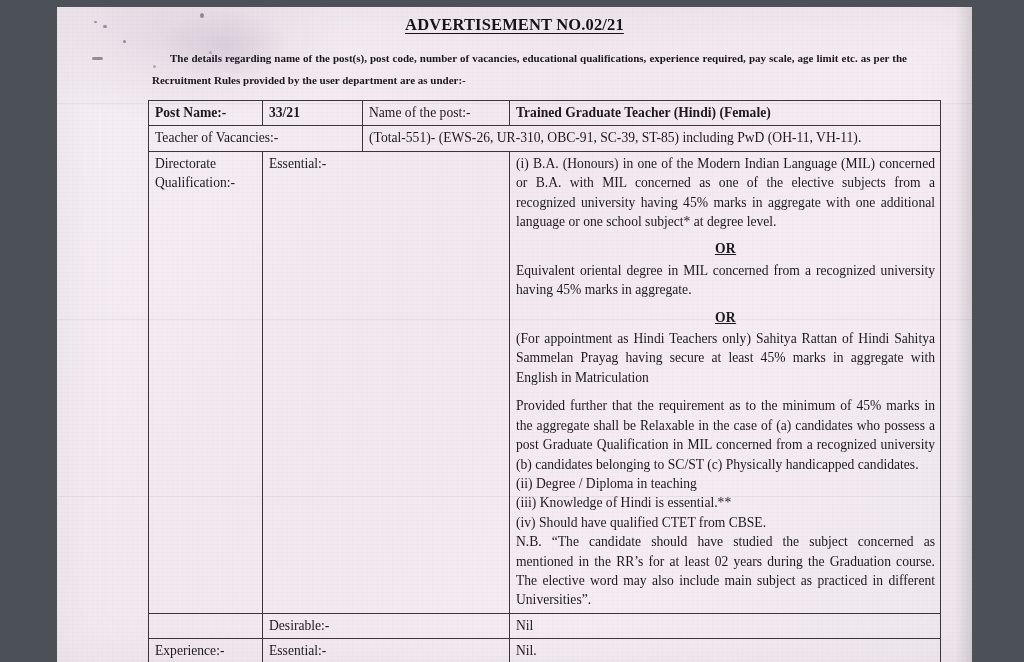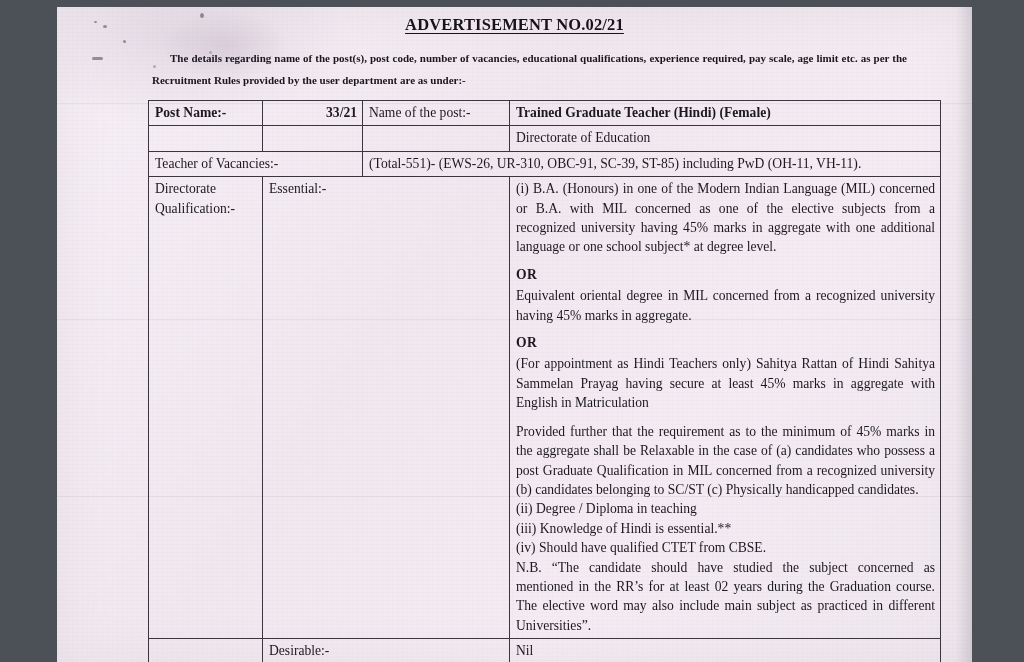--- a/index.html
+++ b/index.html
@@ -110,23 +110,25 @@
   .c1 { width: 102px; }
   .c2 { width: 88px; }
   .c3 { width: 135px; }
   .c4 { width: 419px; }
 
   .b { font-weight: bold; }
   .just { text-align: justify; text-justify: inter-word; }
   .blk { display: block; }
 
   .or-line {
+    text-align: center;
     font-weight: bold;
     margin: 8px 0 2px 0;
     letter-spacing: .4px;
+    text-decoration: underline;
   }
   p.cellp { margin: 0; }
   p.cellp + p.cellp { margin-top: 9px; }
 
   
   .streak {
     position: absolute;
     left: 0; right: 0;
     height: 1px;
     background: rgba(130,120,140,0.10);
@@ -152,29 +154,23 @@
     <div class="speck" style="left:96px;  top:58px; width:3px;  height:3px; opacity:.4;"></div>
 
     <div id="doc-title">ADVERTISEMENT NO.02/21</div>
 
     <div id="intro">The details regarding name of the post(s), post code, number of vacancies, educational qualifications, experience required, pay scale, age limit etc. as per the Recruitment Rules provided by the user department are as under:-</div>
 
     <table id="tbl">
       <tbody>
         <tr>
           <td class="c1 b">Post Name:-</td>
-          <td class="c2 b" style="text-align:right;margin-left:21px;">33/21</td>
+          <td class="c2 b" style="text-align:left;margin-left:21px;">33/21</td>
           <td class="c3">Name of the post:-</td>
           <td class="c4 b">Trained Graduate Teacher (Hindi) (Female)</td>
-        </tr>
-        <tr>
-          <td class="c1" style="border-top:none;border-bottom:none;"></td>
-          <td class="c2" style="border-top:none;border-bottom:none;"></td>
-          <td class="c3" style="border-top:none;border-bottom:none;"></td>
-          <td class="c4">Directorate of Education</td>
         </tr>
         <tr>
           <td class="c1" colspan="2">Teacher of Vacancies:-</td>
           <td class="c3" colspan="2">(Total-551)- (EWS-26, UR-310, OBC-91, SC-39, ST-85) including PwD (OH-11, VH-11).</td>
         </tr>
         <tr>
           <td class="c1">Directorate Qualification:-</td>
           <td class="c2" colspan="2">Essential:-</td>
           <td class="c4">
             <p class="cellp just">(i) B.A. (Honours) in one of the Modern Indian Language (MIL) concerned or B.A. with MIL concerned as one of the elective subjects from a recognized university having 45% marks in aggregate with one additional language or one school subject* at degree level.</p>

